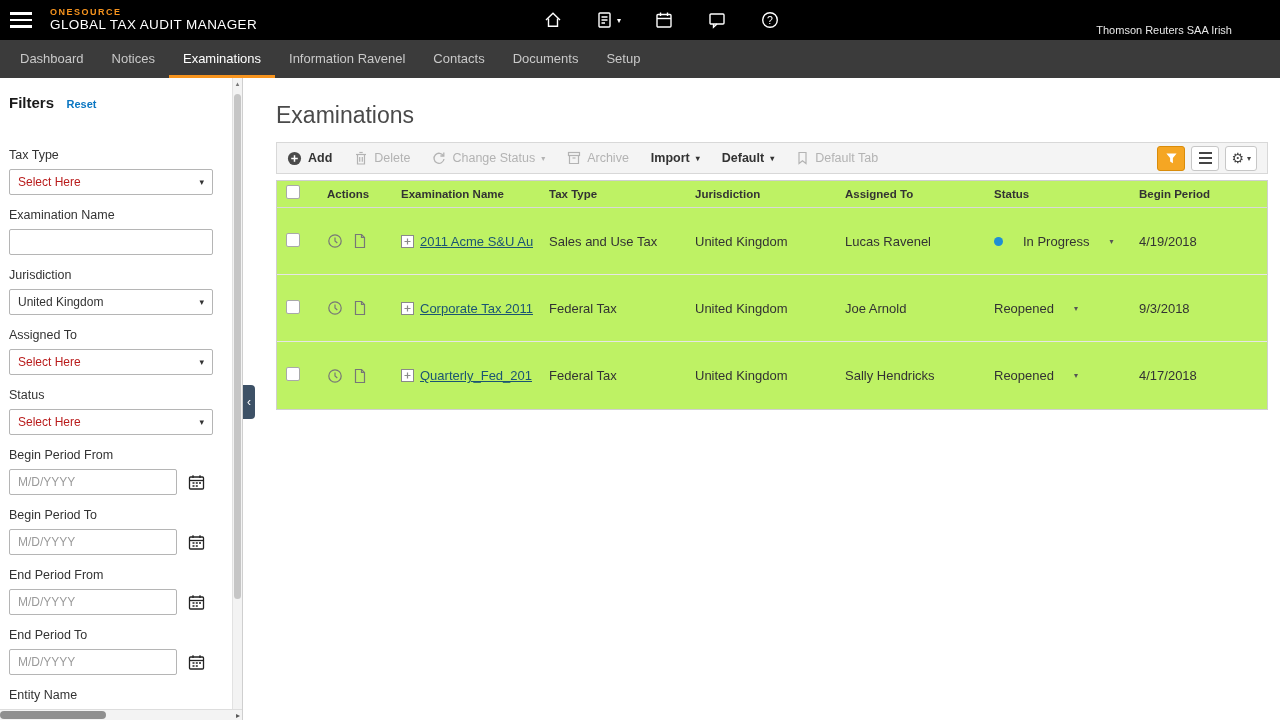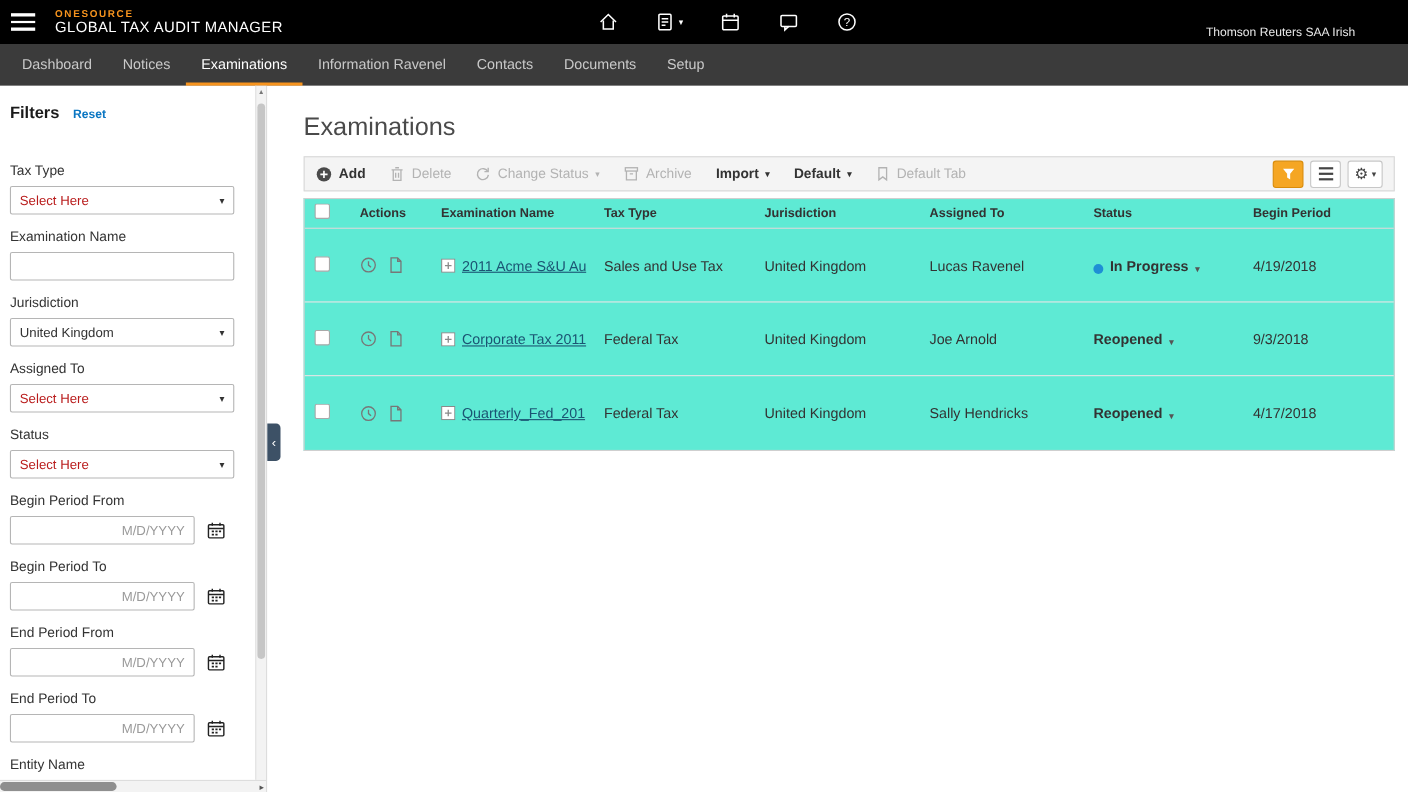--- a/index.html
+++ b/index.html
@@ -37,21 +37,21 @@
   .filters-title { font-size:15px; font-weight:bold; color:#1a1a1a; }
   .reset-link { font-size:11px; color:#0a76c2; margin-left:8px; cursor:pointer;font-weight:bold; }
   .filter-group { margin-bottom:13px; }
   .f-label { display:block; font-size:12.5px; color:#333; margin-bottom:6px; line-height:15px; }
   .f-select { width:204px; height:26px; border:1px solid #b5b5b5; border-radius:2px; background:#fff;
     display:flex; align-items:center; padding:0 8px; cursor:pointer; }
   .f-select-val { flex:1; font-size:12px; color:#333; white-space:nowrap; overflow:hidden; }
   .f-select-val.placeholder { color:#b91c1c; }
   .f-caret { font-size:9px; color:#333; }
   .f-input { width:204px; height:26px; border:1px solid #b5b5b5; border-radius:2px; padding:0 8px;
-    font-size:12px; color:#0c4a6e; font-family:"Liberation Sans", sans-serif;text-align:right; }
+    font-size:12px; color:#0c4a6e; font-family:"Liberation Sans", sans-serif; }
   .f-input::placeholder { color:#9a9a9a; }
   .f-date-row { display:flex; align-items:center; gap:8px; }
   .f-date { width:168px; }
   .cal-btn { width:22px; height:22px; background:none; border:none; cursor:pointer; padding:0;
     display:flex; align-items:center; justify-content:center; }
 
   
   .vscroll { position:absolute; right:0; top:0; bottom:11px; width:10px; background:#f3f3f3; border-left:1px solid #e2e2e2; cursor:pointer; }
   .vscroll-arrow { height:12px; text-align:center; font-size:7px; color:#777; line-height:12px; }
   .vscroll-thumb { position:absolute; left:1px; top:16px; width:7px; height:505px; background:#c6c6c6; border-radius:4px; }
@@ -77,35 +77,35 @@
   .tb-right { margin-left:auto; display:flex; align-items:center; gap:6px; }
   .icon-btn { height:25px; min-width:28px; border:1px solid #c7c7c7; border-radius:3px; background:#fff;
     cursor:pointer; display:flex; align-items:center; justify-content:center; gap:3px; padding:0 5px; }
   .filter-btn { background:#f5a623; border-color:#d98c0a; }
   .gear-glyph { font-size:14px; color:#444; line-height:1; }
   .gear-caret { font-size:8px; color:#444; }
   .lines-ic { display:flex; flex-direction:column; gap:3px; }
   .lines-ic span { display:block; width:13px; height:1.8px; background:#444; }
 
   
-  .table { margin-top:6px; border:1px solid #cfcfcf; background:#5eead4; }
+  .table { margin-top:6px; border:1px solid #cfcfcf; background:#bef264; }
   .row { display:grid; grid-template-columns:42px 74px 148px 146px 150px 149px 145px 1fr; align-items:center; }
   .thead { height:27px; border-bottom:1px solid #d9d9d9; }
   .th { font-size:11.5px; font-weight:bold; color:#333; padding-left:8px; }
   .trow { height:67px; border-bottom:1px solid #e6e6e6; font-size:13px; color:#333; }
   .trow:last-child { border-bottom:none; }
   .cell { padding-left:8px; overflow:hidden; white-space:nowrap; }
   .c-check { padding-left:9px; }
   .cbx { appearance:none; width:14px; height:14px; border:1px solid #a9a9a9; border-radius:2px; background:#fff; cursor:pointer; }
   .c-actions { display:flex; align-items:center; gap:10px; }
   .act-ic { cursor:pointer; display:inline-flex; }
   .c-name { display:flex; align-items:center; gap:6px; }
   .expand-ic { cursor:pointer; display:inline-flex; flex:none; }
   .row-link { color:#1b5573; text-decoration:underline; cursor:pointer; white-space:nowrap; overflow:hidden; max-width:122px; display:inline-block; }
-  .c-status { display:flex; align-items:flex-end; gap:6px; cursor:pointer;font-weight:bold; }
+  .c-status { display:flex; align-items:center; gap:20px; cursor:pointer; }
   .dot { width:9px; height:9px; border-radius:50%; flex:none; }
   .s-caret { font-size:8px; color:#555; }
 </style>
 </head>
 <body>
 
 <header class="topbar">
   <button class="hamburger">
       <span></span>
       <span></span>

